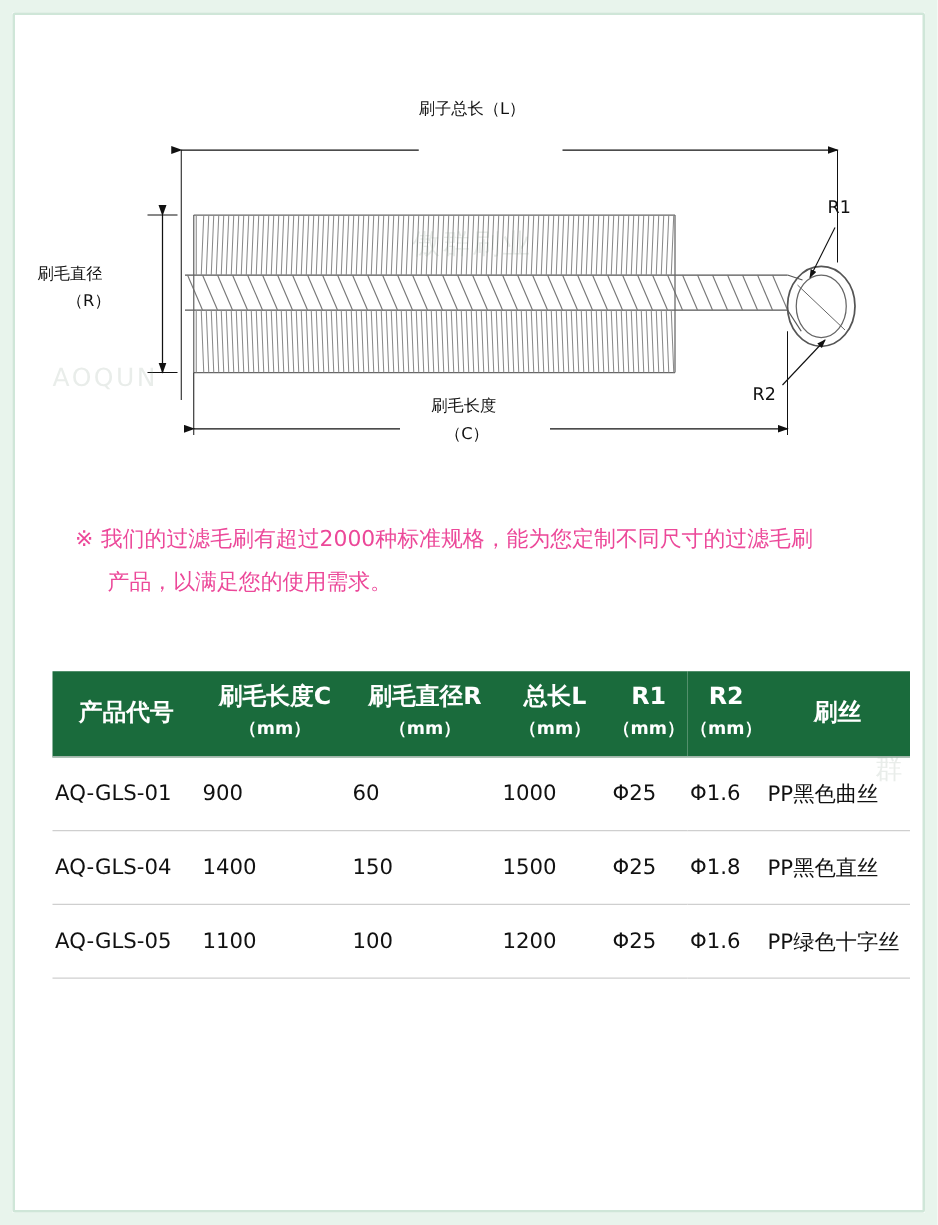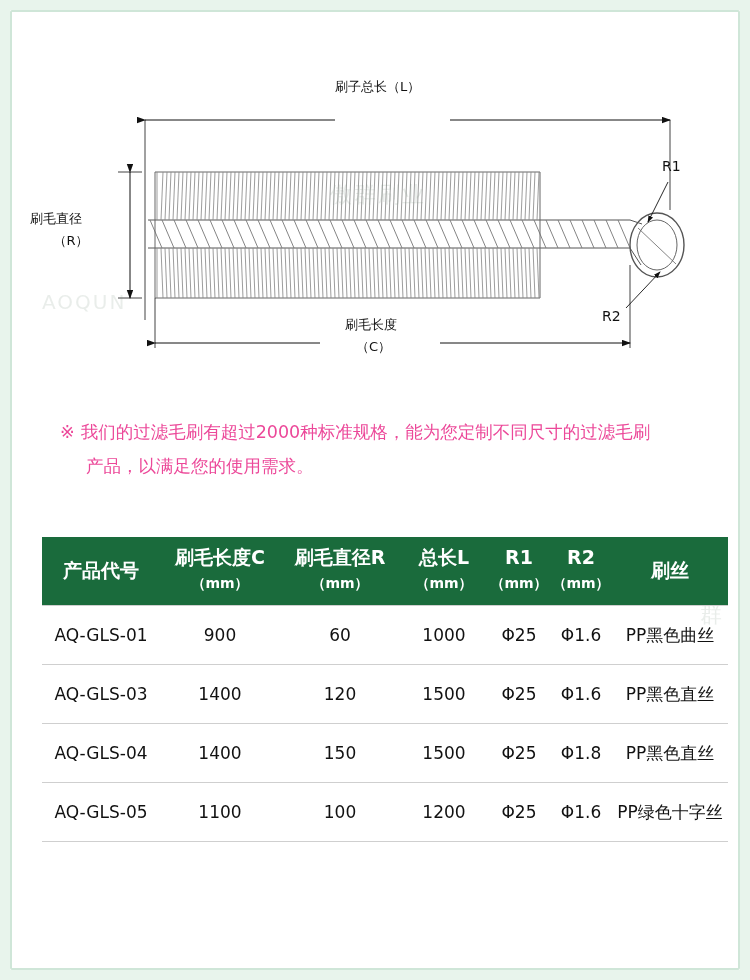--- a/index.html
+++ b/index.html
@@ -100,21 +100,20 @@
   .spec-table th .unit {
     display: block;
     font-size: 14px;
     font-weight: bold;
     margin-top: 2px;
   }
   .spec-table td {
     border: 1px solid #cfcfcf;
     border-left: none;
     border-right: none;
-    text-align: center;
     font-size: 17px;
     color: #111;
     height: 58px;
     padding: 0 2px;
   }
   .spec-table tbody tr td:first-child { border-left: none; }
   .spec-table col.c0 { width: 118px; }
   .spec-table col.c1 { width: 120px; }
   .spec-table col.c2 { width: 120px; }
   .spec-table col.c3 { width: 88px; }
@@ -332,29 +331,20 @@
       <tr>
         <td>AQ-GLS-01</td>
         <td>900</td>
         <td>60</td>
         <td>1000</td>
         <td>Φ25</td>
         <td>Φ1.6</td>
         <td class="brushtext">PP黑色曲丝</td>
       </tr>
       <tr>
-        <td>AQ-GLS-03</td>
-        <td>1400</td>
-        <td>120</td>
-        <td>1500</td>
-        <td>Φ25</td>
-        <td>Φ1.6</td>
-        <td class="brushtext">PP黑色直丝</td>
-      </tr>
-      <tr>
         <td>AQ-GLS-04</td>
         <td>1400</td>
         <td>150</td>
         <td>1500</td>
         <td>Φ25</td>
         <td>Φ1.8</td>
         <td class="brushtext">PP黑色直丝</td>
       </tr>
       <tr>
         <td>AQ-GLS-05</td>

